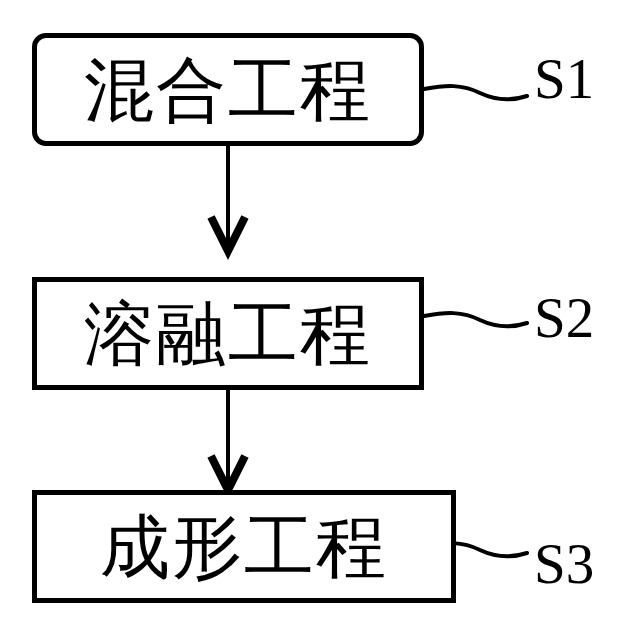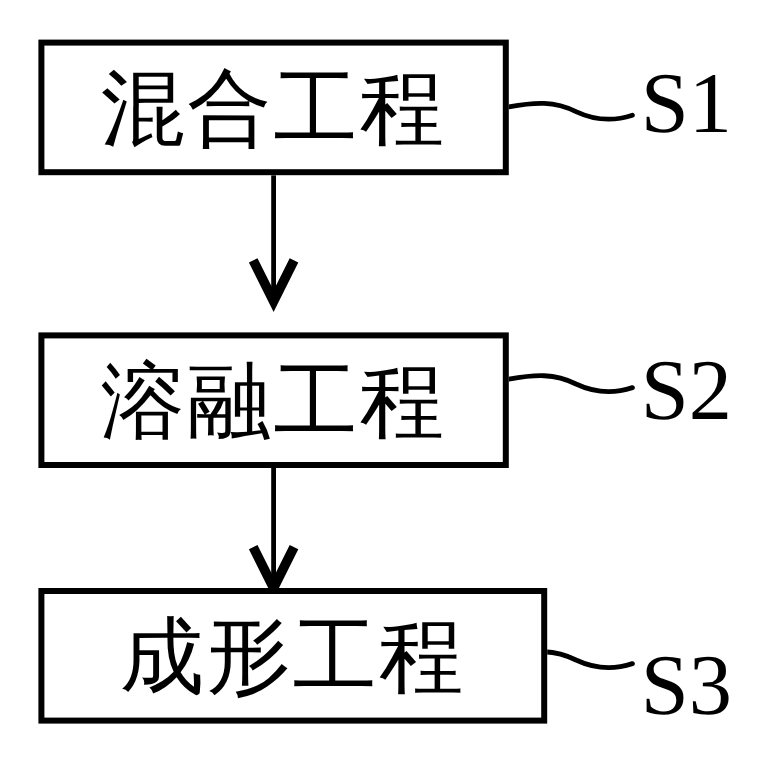--- a/index.html
+++ b/index.html
@@ -36,21 +36,21 @@
     font-size: 70px;
     line-height: 1;
     color: #000000;
     letter-spacing: 2px;
     white-space: nowrap;
     user-select: none;
   }
   .ref-label {
     position: absolute;
     font-family: "Liberation Serif", "DejaVu Serif", serif;
-    font-size: 72px;
+    font-size: 57px;
     line-height: 1;
     color: #000000;
     white-space: nowrap;
     user-select: none;
   }
 </style>
 </head>
 <body>
 
 <div id="canvas">
@@ -67,21 +67,21 @@
       <polyline points="211,456 228,490 245,456" fill="none" stroke="#000000" stroke-width="8" stroke-linecap="butt" stroke-linejoin="miter"></polyline>
     </g>
 
     <path d="M 424 89 C 446 85, 462 84, 480 93 C 497 101, 512 101, 527 96" fill="none" stroke="#000000" stroke-width="4" stroke-linecap="round"></path>
 
     <path d="M 424 316 C 446 312, 462 311, 480 320 C 497 328, 512 328, 527 323" fill="none" stroke="#000000" stroke-width="4" stroke-linecap="round"></path>
 
     <path d="M 424 546 C 446 542, 462 541, 480 550 C 497 558, 512 558, 527 553" fill="none" stroke="#000000" stroke-width="4" stroke-linecap="round"></path>
   </svg>
 
-  <div class="step-box" style="left:32px; top:33px; width:392px; height:113px;">
+  <div class="step-box" style="left:32px; top:33px; width:392px; height:113px;border-radius:14px;">
     <span class="step-label">混合工程</span>
   </div>
   <div class="ref-label" style="left:534px; top:50px;">S1</div>
 
   <div class="step-box" style="left:32px; top:277px; width:392px; height:113px;">
     <span class="step-label">溶融工程</span>
   </div>
   <div class="ref-label" style="left:534px; top:289px;">S2</div>
 
   <div class="step-box" style="left:32px; top:490px; width:424px; height:113px;">

